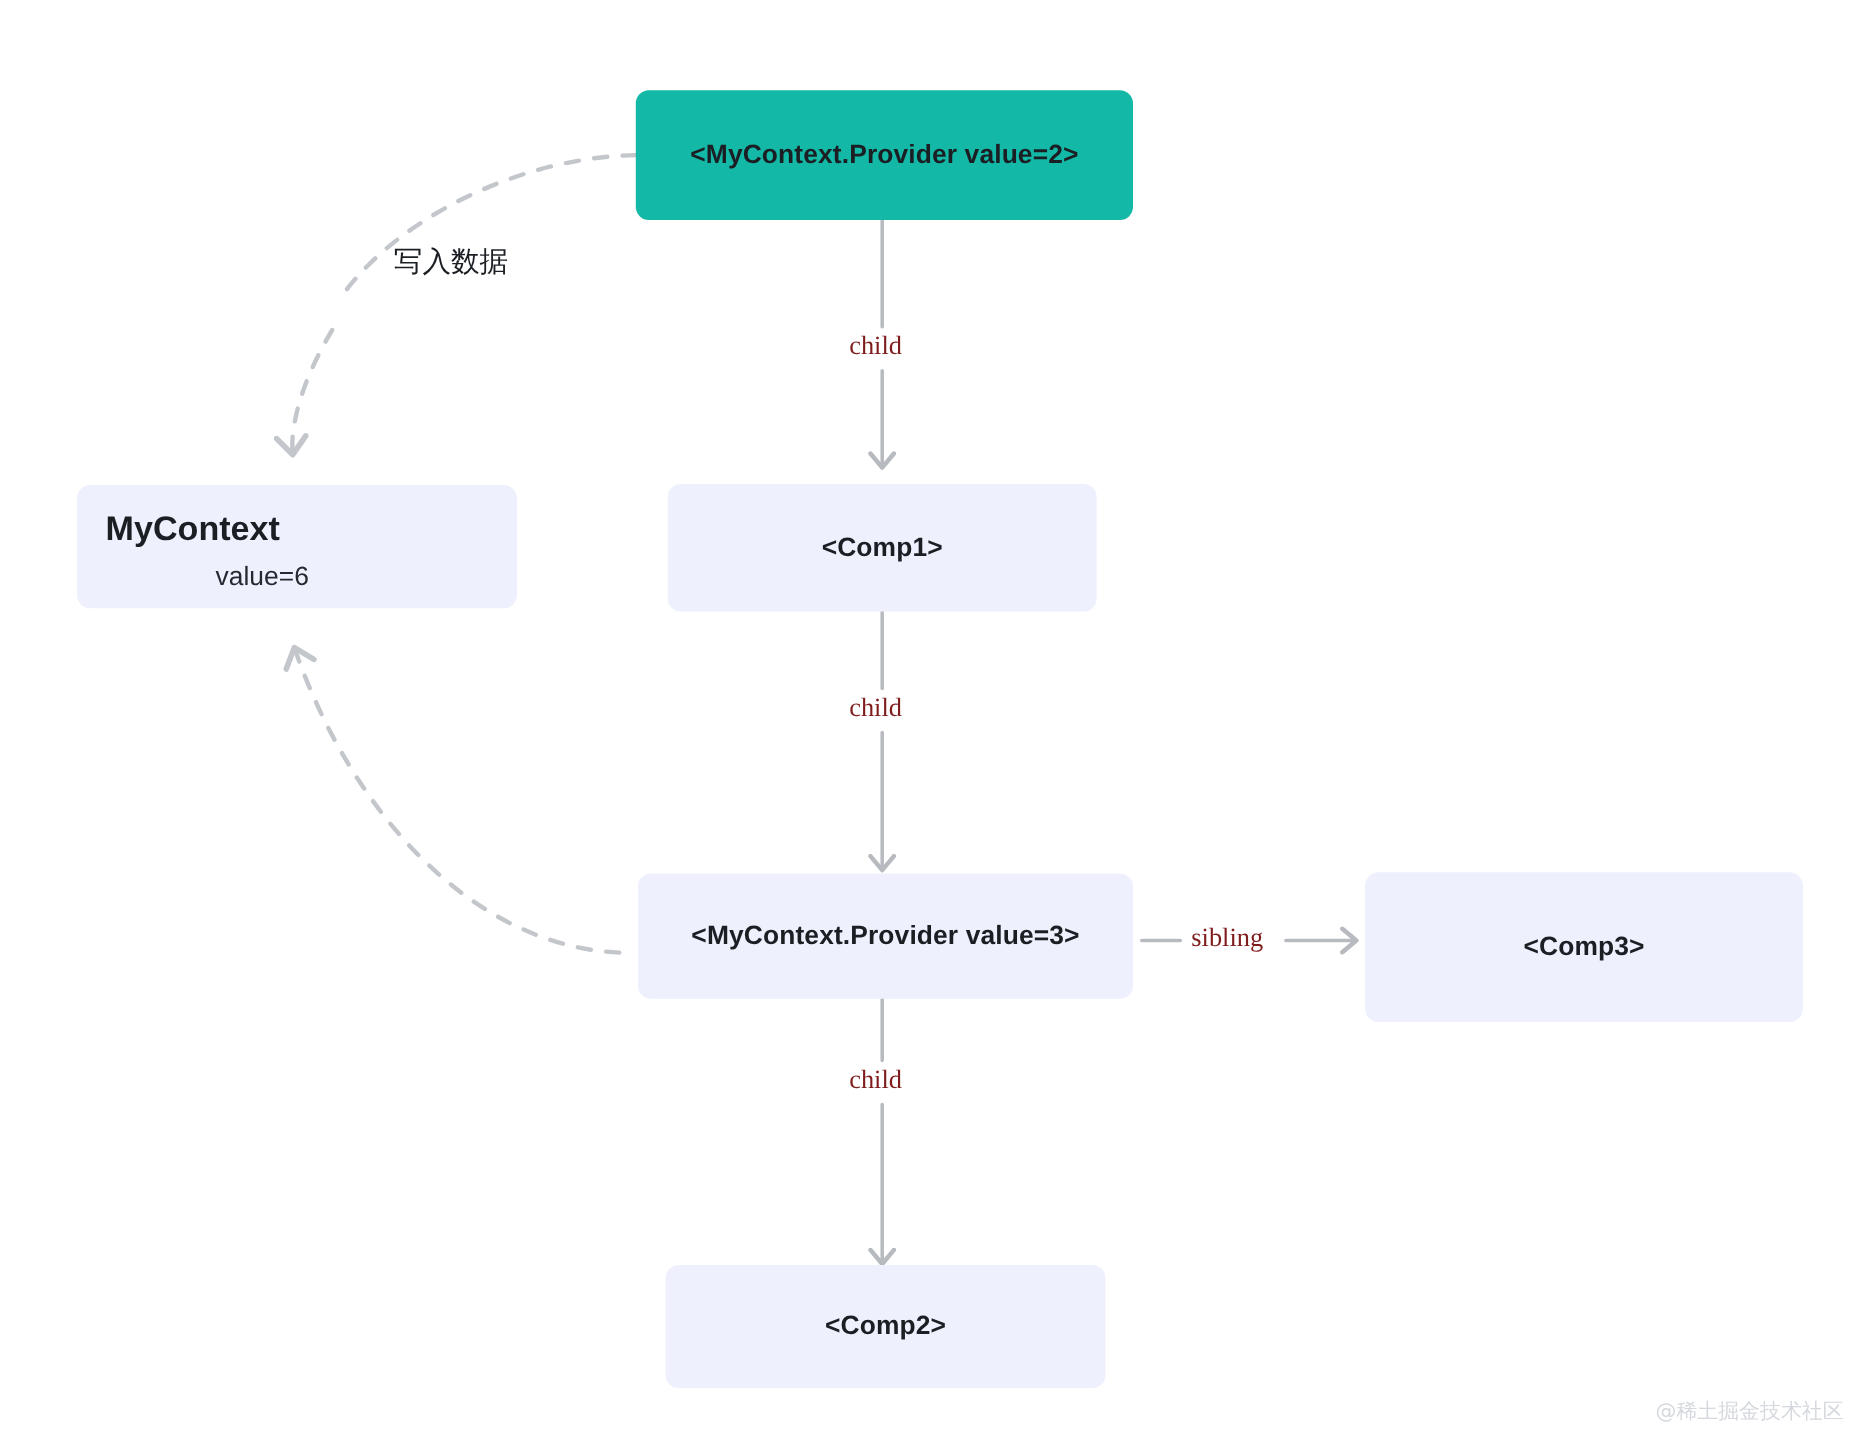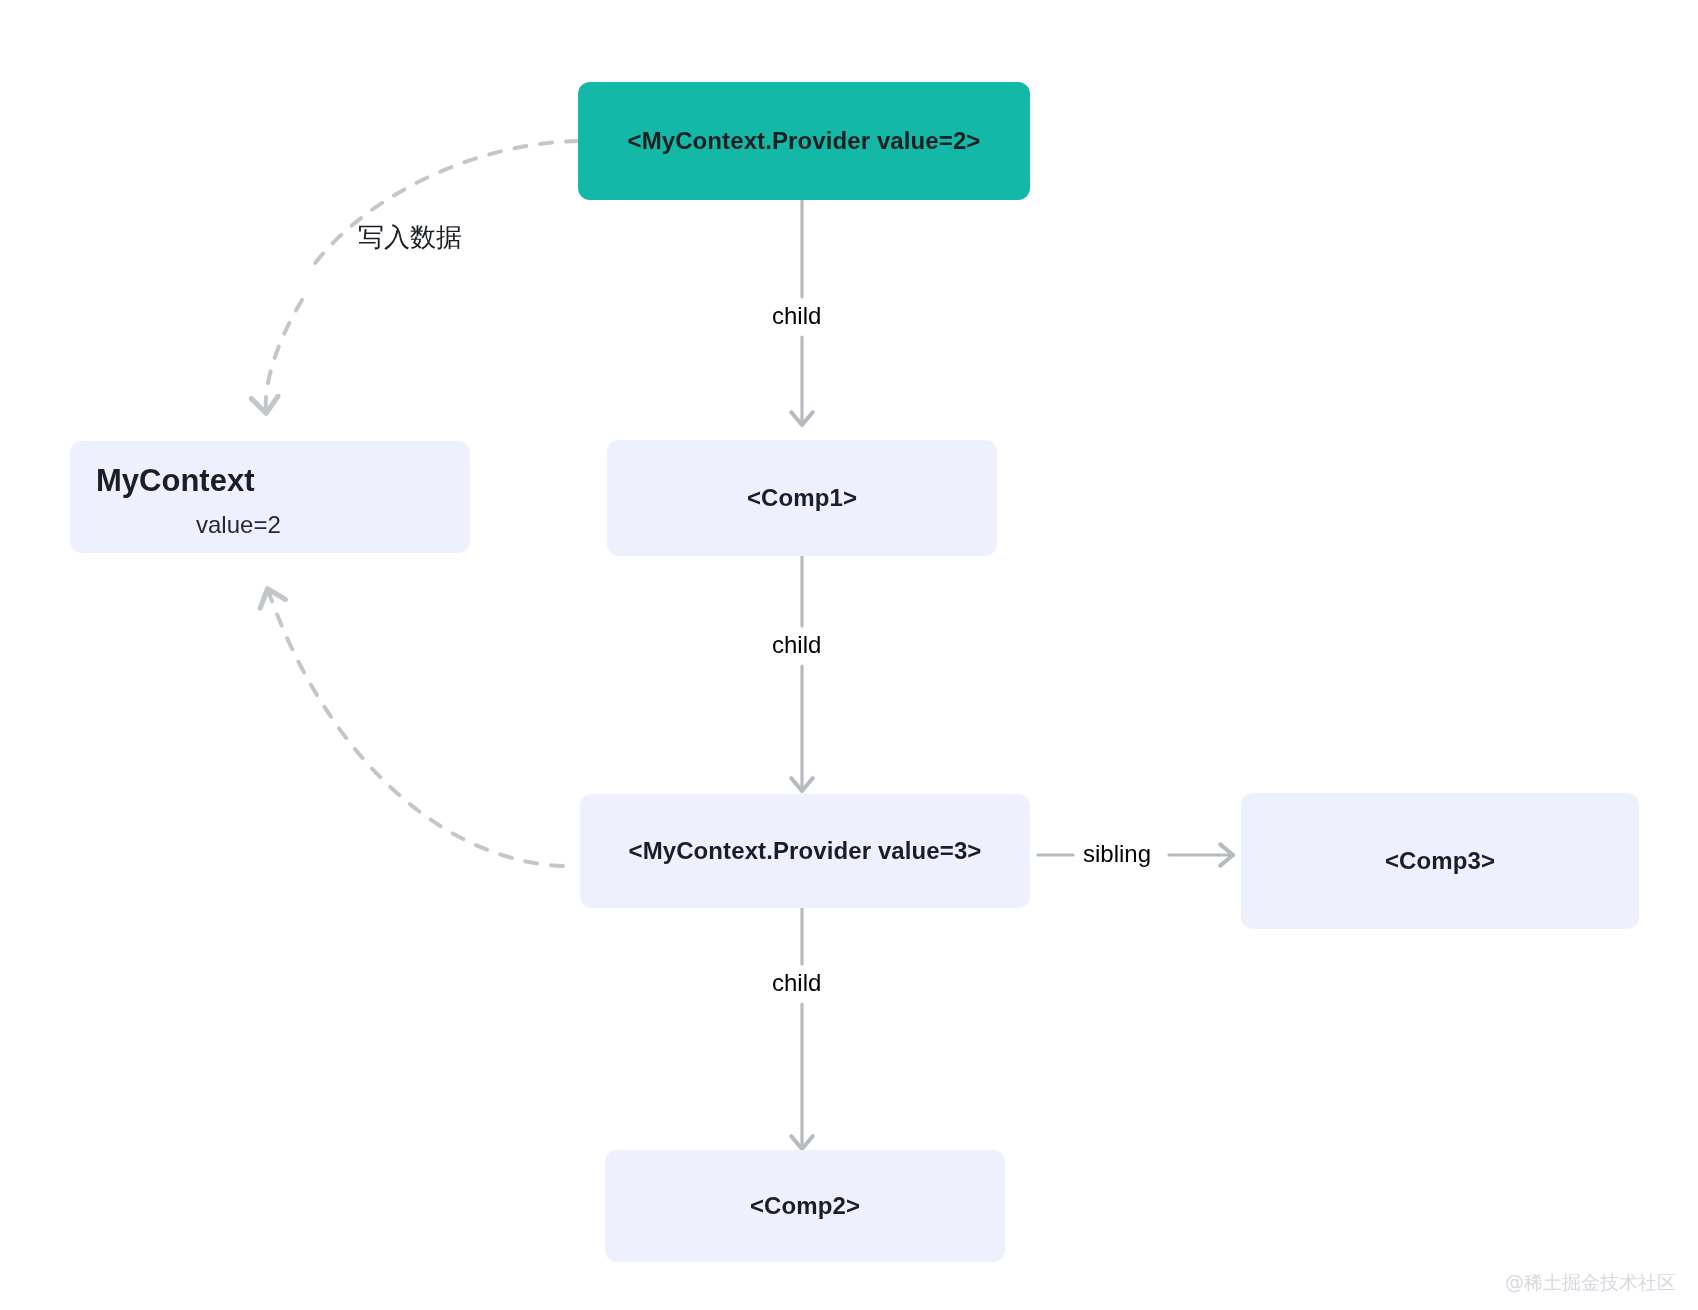--- a/index.html
+++ b/index.html
@@ -62,22 +62,23 @@
     color: #24292f;
     text-align: left;
     padding-left: 100px;
     margin-top: 12px;
     line-height: 1.15;
   }
   .edge-label {
     position: absolute;
     font-size: 24px;
     font-weight: 400;
-    color: #000000;
+    color: #7f1d1d;
     white-space: nowrap;
+    font-family: Liberation Serif, serif;
   }
   .edge-label.cjk {
     font-family: "DejaVu Sans", "Liberation Sans", sans-serif;
     font-size: 26px;
     color: #1b1f24;
   }
   .watermark {
     position: absolute;
     right: 22px;
     bottom: 14px;
@@ -131,21 +132,21 @@
       <path d="M 563 866 C 430 860 320 740 268 590" fill="none" stroke="#c3c6cb" stroke-width="4" stroke-linecap="round" stroke-dasharray="12 14" marker-end="url(#arrowDash)"></path>
     </g>
   </svg>
 
   <div class="node green" style="left:578px; top:82px; width:452px; height:118px;">
     <span class="node-label">&lt;MyContext.Provider value=2&gt;</span>
   </div>
 
   <div class="node blue context" style="left:70px; top:441px; width:400px; height:112px;">
     <div class="ctx-title">MyContext</div>
-    <div class="ctx-value">value=2</div>
+    <div class="ctx-value">value=6</div>
   </div>
 
   <div class="node blue" style="left:607px; top:440px; width:390px; height:116px;">
     <span class="node-label">&lt;Comp1&gt;</span>
   </div>
 
   <div class="node blue" style="left:580px; top:794px; width:450px; height:114px;">
     <span class="node-label">&lt;MyContext.Provider value=3&gt;</span>
   </div>
 

